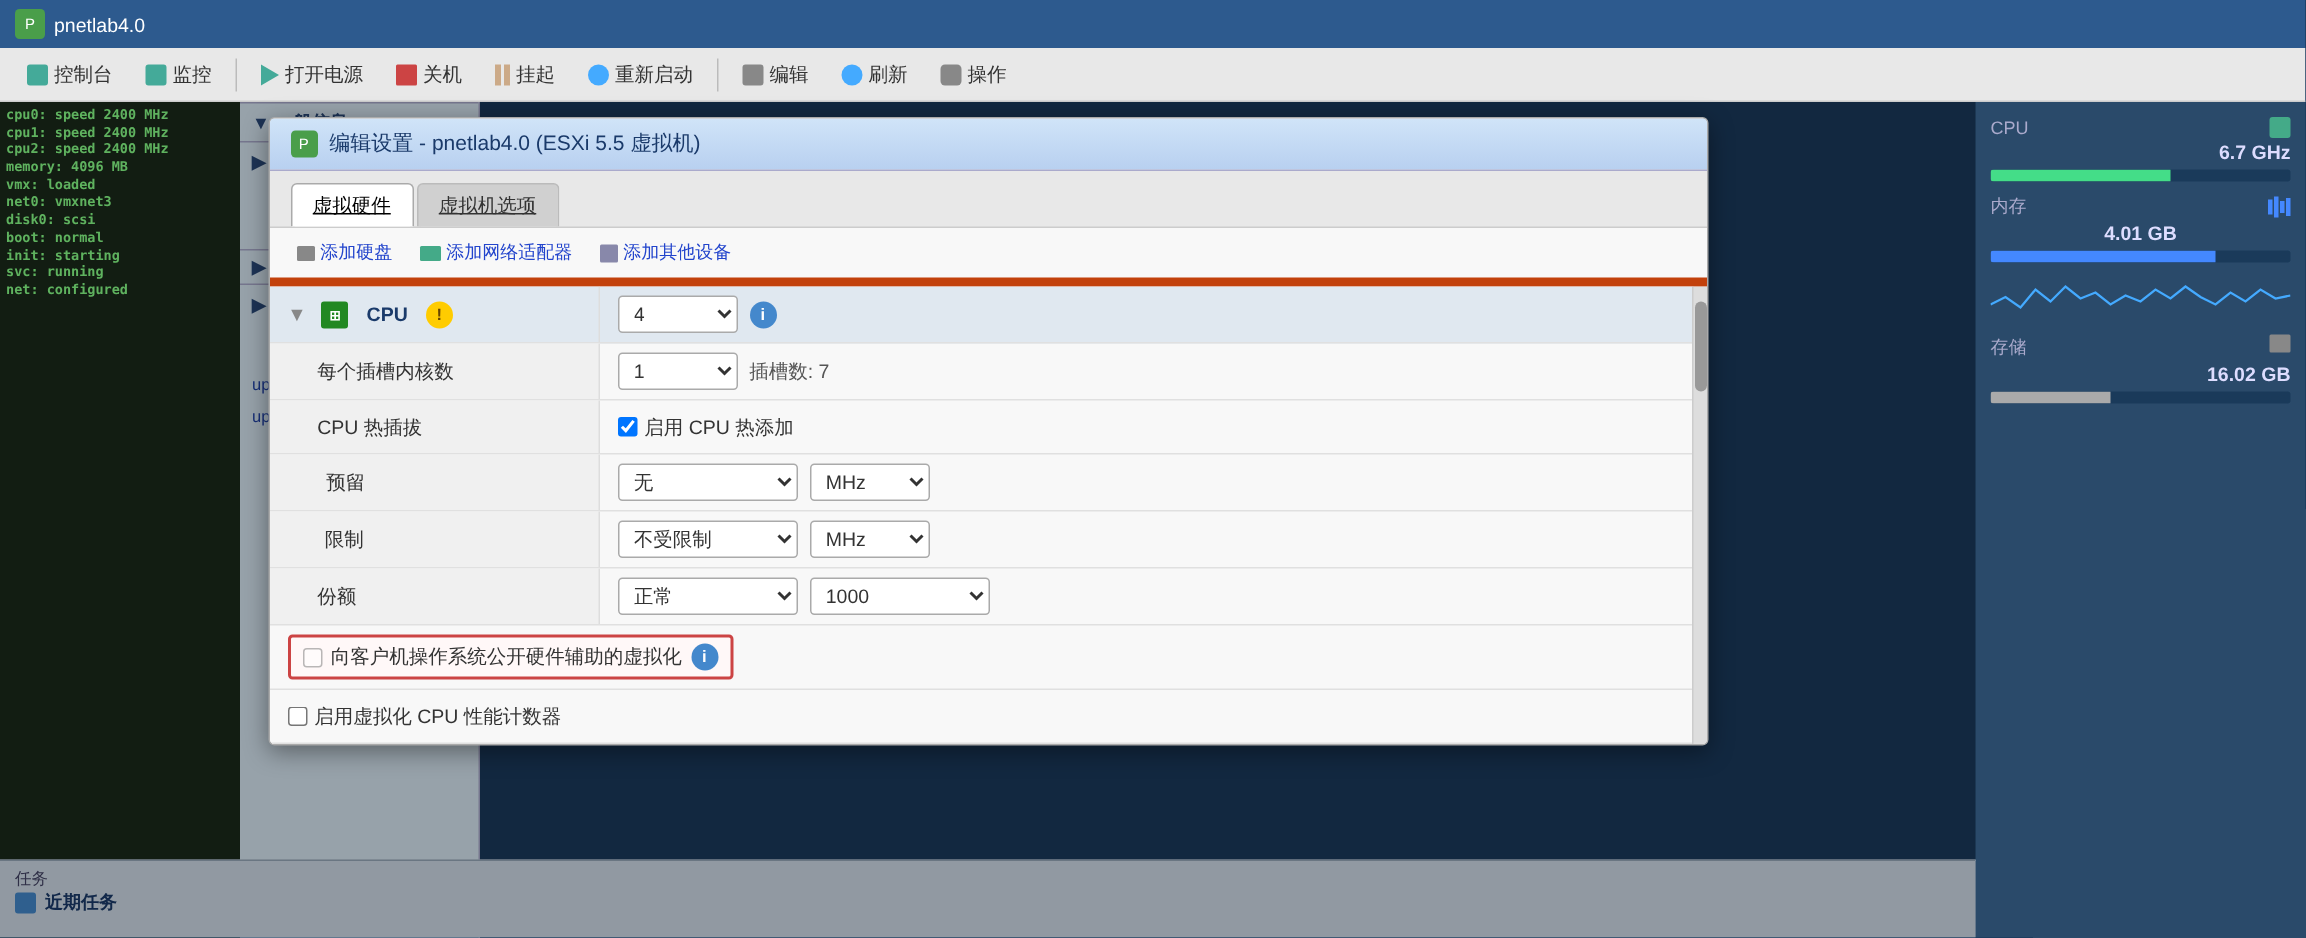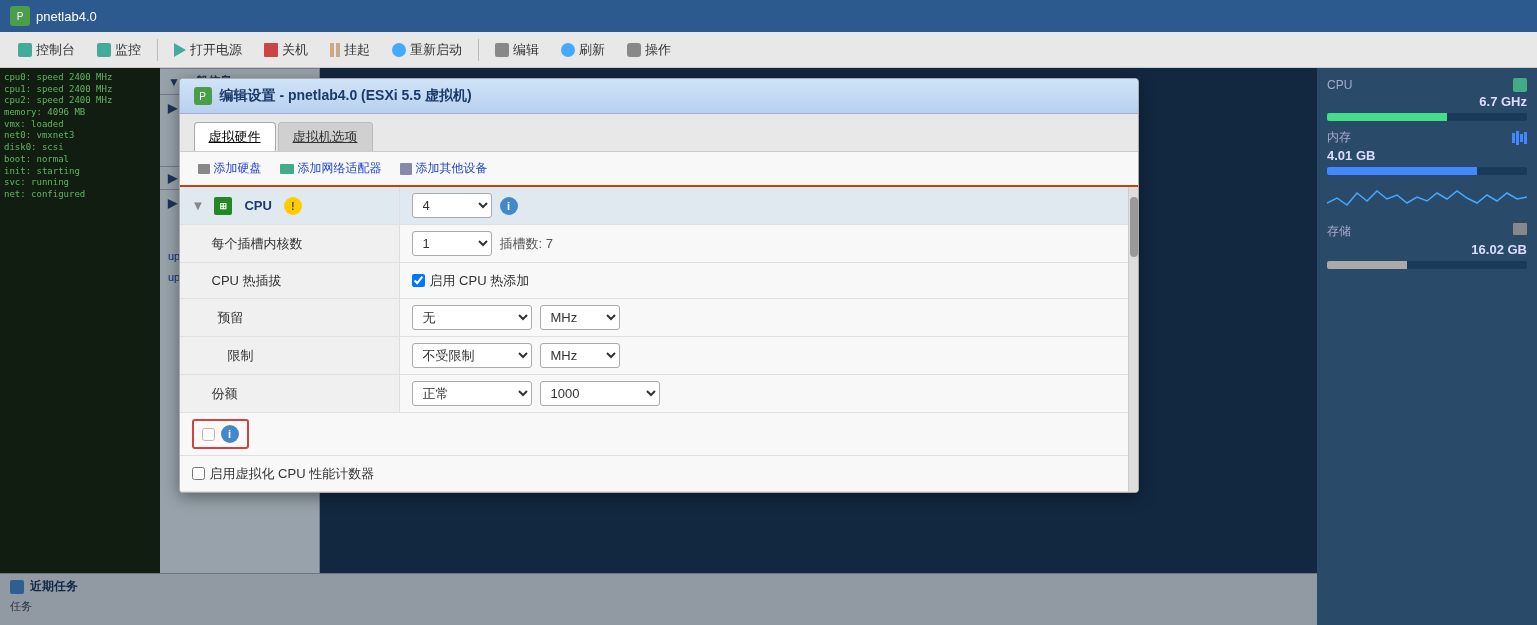--- a/index.html
+++ b/index.html
@@ -154,21 +154,21 @@
     .modal-header-icon {
       width: 18px; height: 18px;
       background: #4a9e4a;
       border-radius: 3px;
       display: inline-flex;
       align-items: center;
       justify-content: center;
       font-size: 10px;
       color: #fff;
     }
-    .modal-header-title { font-size: 14px; font-weight: bold; color: #1a3a6a; text-align: center; }
+    .modal-header-title { font-size: 14px; font-weight: normal; color: #1a3a6a; text-align: center; }
 
     .modal-tabs {
       display: flex;
       padding: 8px 14px 0;
       background: #e8e8e8;
       border-bottom: 1px solid #ccc;
       gap: 2px;
     }
     .modal-tab {
       padding: 5px 14px;
@@ -183,21 +183,21 @@
     }
     .modal-tab.active {
       background: #fff;
       border-color: #aaa;
       color: #000;
       font-weight: 500;
     }
 
     .modal-toolbar {
       background: #f8f8f8;
-      border-bottom: 2px solid #c2410c;
+      border-bottom: 6px solid #c2410c;
       padding: 6px 14px;
       display: flex;
       align-items: center;
       gap: 10px;
     }
     .modal-toolbar-btn {
       display: inline-flex;
       align-items: center;
       gap: 4px;
       font-size: 12px;
@@ -399,21 +399,21 @@
   </button>
   <button class="toolbar-btn">
     <span style="display:inline-block;width:14px;height:14px;background:#888;border-radius:3px;"></span>
     <span>操作</span>
   </button>
 </div>
 
 <div class="main-area">
 
   <div style="width:160px;background:#1a2a1a;height:100%;padding:4px;overflow:hidden;flex-shrink:0;">
-    <div style="font-size:9px;color:#8f8;line-height:1.3;font-family:monospace;">
+    <div style="font-size:9px;color:#8f8;line-height:1.3;font-family:monospace;font-weight:bold;">
       <div>cpu0: speed 2400 MHz</div>
       <div>cpu1: speed 2400 MHz</div>
       <div>cpu2: speed 2400 MHz</div>
       <div>memory: 4096 MB</div>
       <div>vmx: loaded</div>
       <div>net0: vmxnet3</div>
       <div>disk0: scsi</div>
       <div>boot: normal</div>
       <div>init: starting</div>
       <div>svc: running</div>
@@ -545,21 +545,21 @@
                 <option>无</option>
               </select>
               <select class="select-field select-sm">
                 <option>MHz</option>
                 <option>GHz</option>
               </select>
             </div>
           </div>
 
           <div class="settings-row">
-            <div class="settings-label-cell" style="padding-left:48px;">
+            <div class="settings-label-cell" style="padding-left:37px;">
               <span>限制</span>
             </div>
             <div class="settings-value-cell">
               <select class="select-field select-md">
                 <option>不受限制</option>
               </select>
               <select class="select-field select-sm">
                 <option>MHz</option>
                 <option>GHz</option>
               </select>
@@ -582,20 +582,21 @@
                 <option>2000</option>
                 <option>4000</option>
               </select>
             </div>
           </div>
 
           <div class="settings-row">
             <div class="settings-value-cell">
               <div class="hw-virt-box">
                 <input type="checkbox" style="opacity: 0.5;">
+                <span>向客户机操作系统公开硬件辅助的虚拟化</span>
                 <span class="info-icon">i</span>
               </div>
             </div>
           </div>
 
           <div class="settings-row">
             <div class="settings-value-cell">
               <label class="checkbox-label">
                 <input type="checkbox" style="">
                 <span>启用虚拟化 CPU 性能计数器</span>
@@ -627,21 +628,21 @@
 
     <div style="display:flex;justify-content:space-between;margin-bottom:2px;">
       <span style="font-size:12px;color:#aac;">内存</span>
       <span style="display:inline-flex;gap:1px;align-items:center;">
         <span style="display:inline-block;width:3px;height:10px;background:#48f;"></span>
         <span style="display:inline-block;width:3px;height:14px;background:#48f;"></span>
         <span style="display:inline-block;width:3px;height:8px;background:#48f;"></span>
         <span style="display:inline-block;width:3px;height:12px;background:#48f;"></span>
       </span>
     </div>
-    <div style="text-align:left;margin-bottom:4px;">
+    <div style="text-align:center;margin-bottom:4px;">
       <span style="font-size:13px;color:#ddf;font-weight:bold;">4.01 GB</span>
     </div>
     <div class="stat-bar-container">
       <div class="stat-bar-mem"></div>
     </div>
 
     <div class="sidebar-wavy">
       <svg class="wavy" viewBox="0 0 200 30" preserveAspectRatio="none">
         <polyline points="0,20 10,15 20,22 30,10 40,18 50,8 60,16 70,12 80,20 90,14 100,18 110,10 120,16 130,8 140,15 150,20 160,12 170,18 180,10 190,16 200,14" fill="none" stroke="#4af" stroke-width="1.5"></polyline>
       </svg>
@@ -655,20 +656,20 @@
       <span style="font-size:13px;color:#ddf;font-weight:bold;">16.02 GB</span>
     </div>
     <div class="stat-bar-container">
       <div class="stat-bar-stor"></div>
     </div>
   </div>
 
 </div>
 
 <div style="position:absolute;bottom:0;left:0;right:220px;height:52px;background:#d0dce8;border-top:1px solid #9ab;padding:4px 10px;z-index:1;">
+  <div style="font-size:11px;color:#446;">
+    <span>任务</span>
+  </div>
   <div style="display:flex;align-items:center;gap:6px;margin-bottom:4px;">
     <span style="display:inline-block;width:14px;height:14px;background:#4488cc;border-radius:2px;"></span>
     <span style="font-size:12px;font-weight:bold;color:#1a3a6a;">近期任务</span>
   </div>
-  <div style="font-size:11px;color:#446;">
-    <span>任务</span>
-  </div>
 </div>
 
 </body></html>

